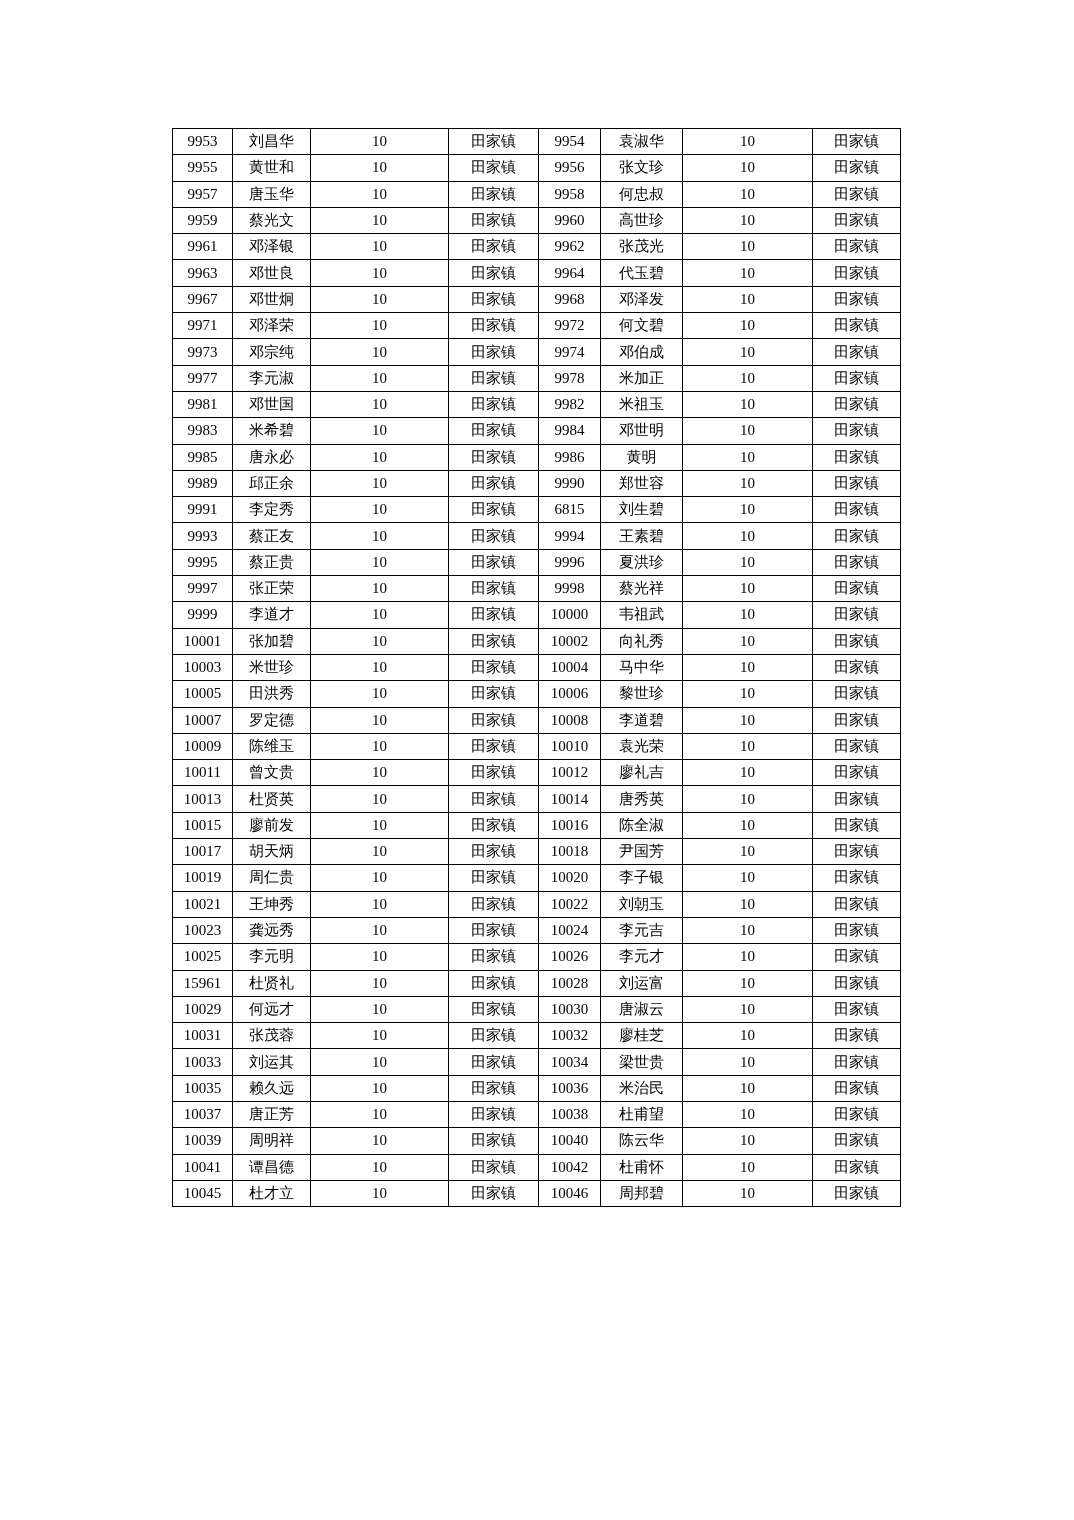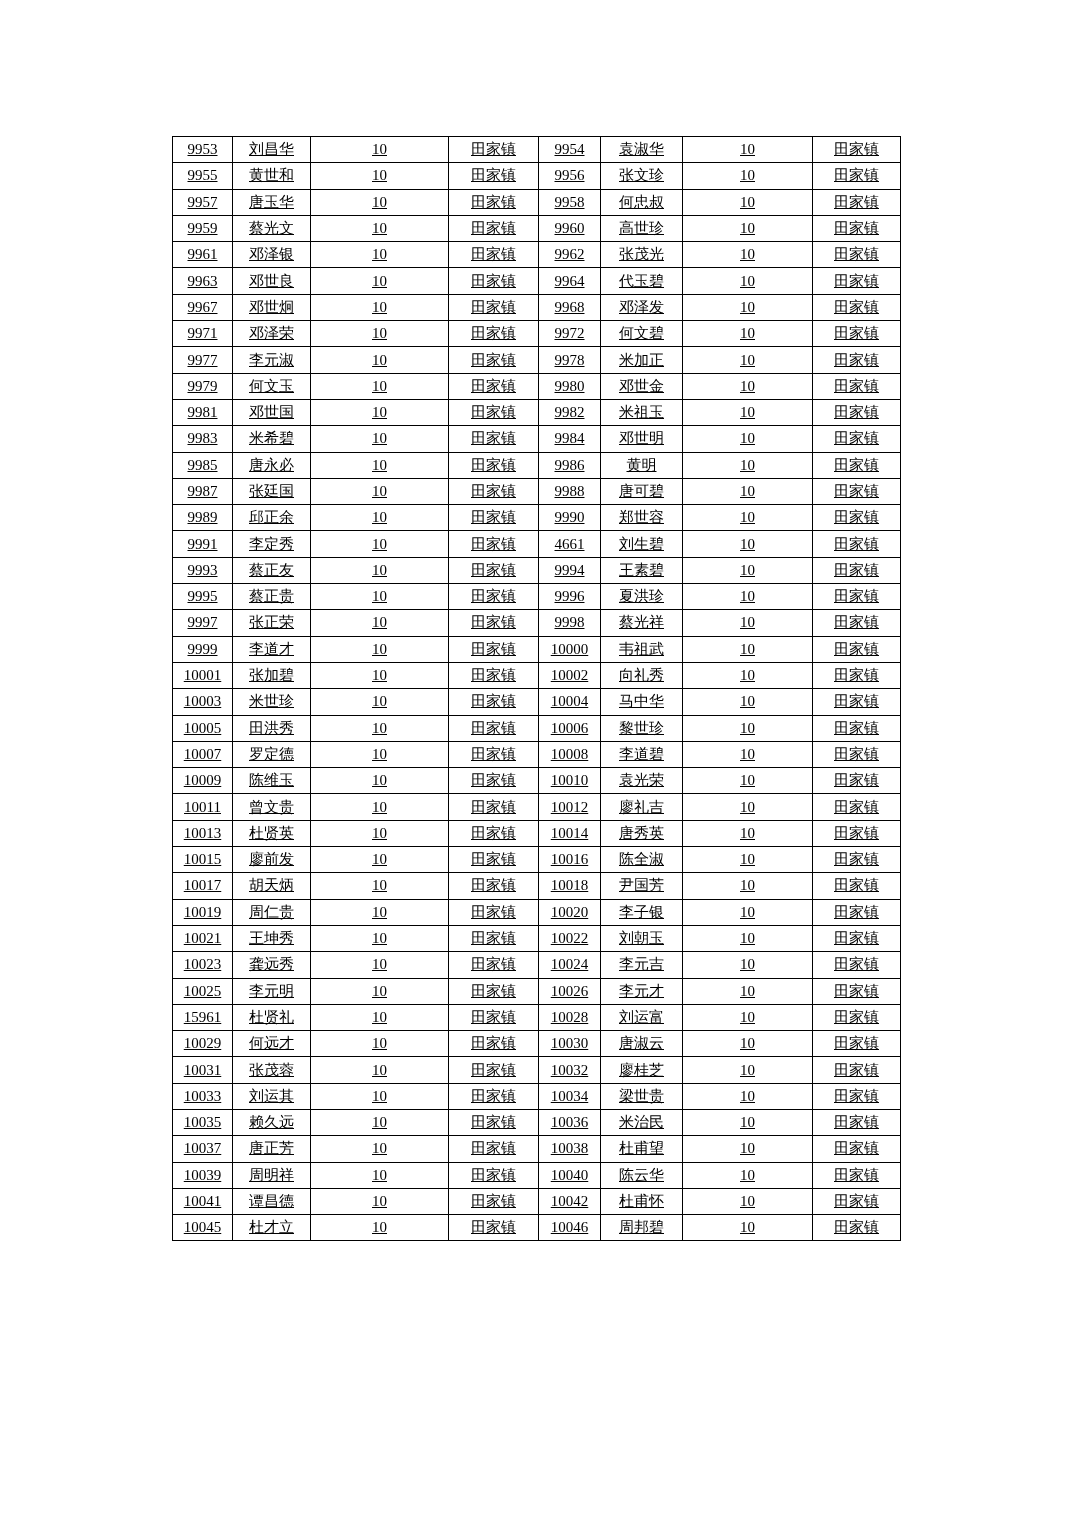--- a/index.html
+++ b/index.html
@@ -17,26 +17,25 @@
   }
   .page {
     position: absolute;
     top: 0; left: 0;
     width: 1074px;
     height: 1520px;
     background: #ffffff;
   }
   table.records {
     position: absolute;
-    top: 136px;
+    top: 128px;
     left: 172px;
     border-collapse: collapse;
     table-layout: fixed;
     width: 728px;
-    text-decoration: underline;
   }
   table.records td {
     border: 1px solid #000000;
     height: 26.3px;
     padding: 0 2px;
     font-size: 15px;
     text-align: center;
     vertical-align: middle;
     white-space: nowrap;
     overflow: hidden;
@@ -141,40 +140,40 @@
           <td>9971</td>
           <td>邓泽荣</td>
           <td>10</td>
           <td>田家镇</td>
           <td>9972</td>
           <td>何文碧</td>
           <td>10</td>
           <td>田家镇</td>
         </tr>
         <tr>
+          <td>9973</td>
+          <td>邓宗纯</td>
+          <td>10</td>
+          <td>田家镇</td>
+          <td>9974</td>
+          <td>邓伯成</td>
+          <td>10</td>
+          <td>田家镇</td>
+        </tr>
+        <tr>
           <td>9977</td>
           <td>李元淑</td>
           <td>10</td>
           <td>田家镇</td>
           <td>9978</td>
           <td>米加正</td>
           <td>10</td>
           <td>田家镇</td>
         </tr>
         <tr>
-          <td>9979</td>
-          <td>何文玉</td>
-          <td>10</td>
-          <td>田家镇</td>
-          <td>9980</td>
-          <td>邓世金</td>
-          <td>10</td>
-          <td>田家镇</td>
-        </tr>
-        <tr>
           <td>9981</td>
           <td>邓世国</td>
           <td>10</td>
           <td>田家镇</td>
           <td>9982</td>
           <td>米祖玉</td>
           <td>10</td>
           <td>田家镇</td>
         </tr>
         <tr>
@@ -191,45 +190,35 @@
           <td>9985</td>
           <td>唐永必</td>
           <td>10</td>
           <td>田家镇</td>
           <td>9986</td>
           <td>黄明</td>
           <td>10</td>
           <td>田家镇</td>
         </tr>
         <tr>
-          <td>9987</td>
-          <td>张廷国</td>
-          <td>10</td>
-          <td>田家镇</td>
-          <td>9988</td>
-          <td>唐可碧</td>
-          <td>10</td>
-          <td>田家镇</td>
-        </tr>
-        <tr>
           <td>9989</td>
           <td>邱正余</td>
           <td>10</td>
           <td>田家镇</td>
           <td>9990</td>
           <td>郑世容</td>
           <td>10</td>
           <td>田家镇</td>
         </tr>
         <tr>
           <td>9991</td>
           <td>李定秀</td>
           <td>10</td>
           <td>田家镇</td>
-          <td>4661</td>
+          <td>6815</td>
           <td>刘生碧</td>
           <td>10</td>
           <td>田家镇</td>
         </tr>
         <tr>
           <td>9993</td>
           <td>蔡正友</td>
           <td>10</td>
           <td>田家镇</td>
           <td>9994</td>

